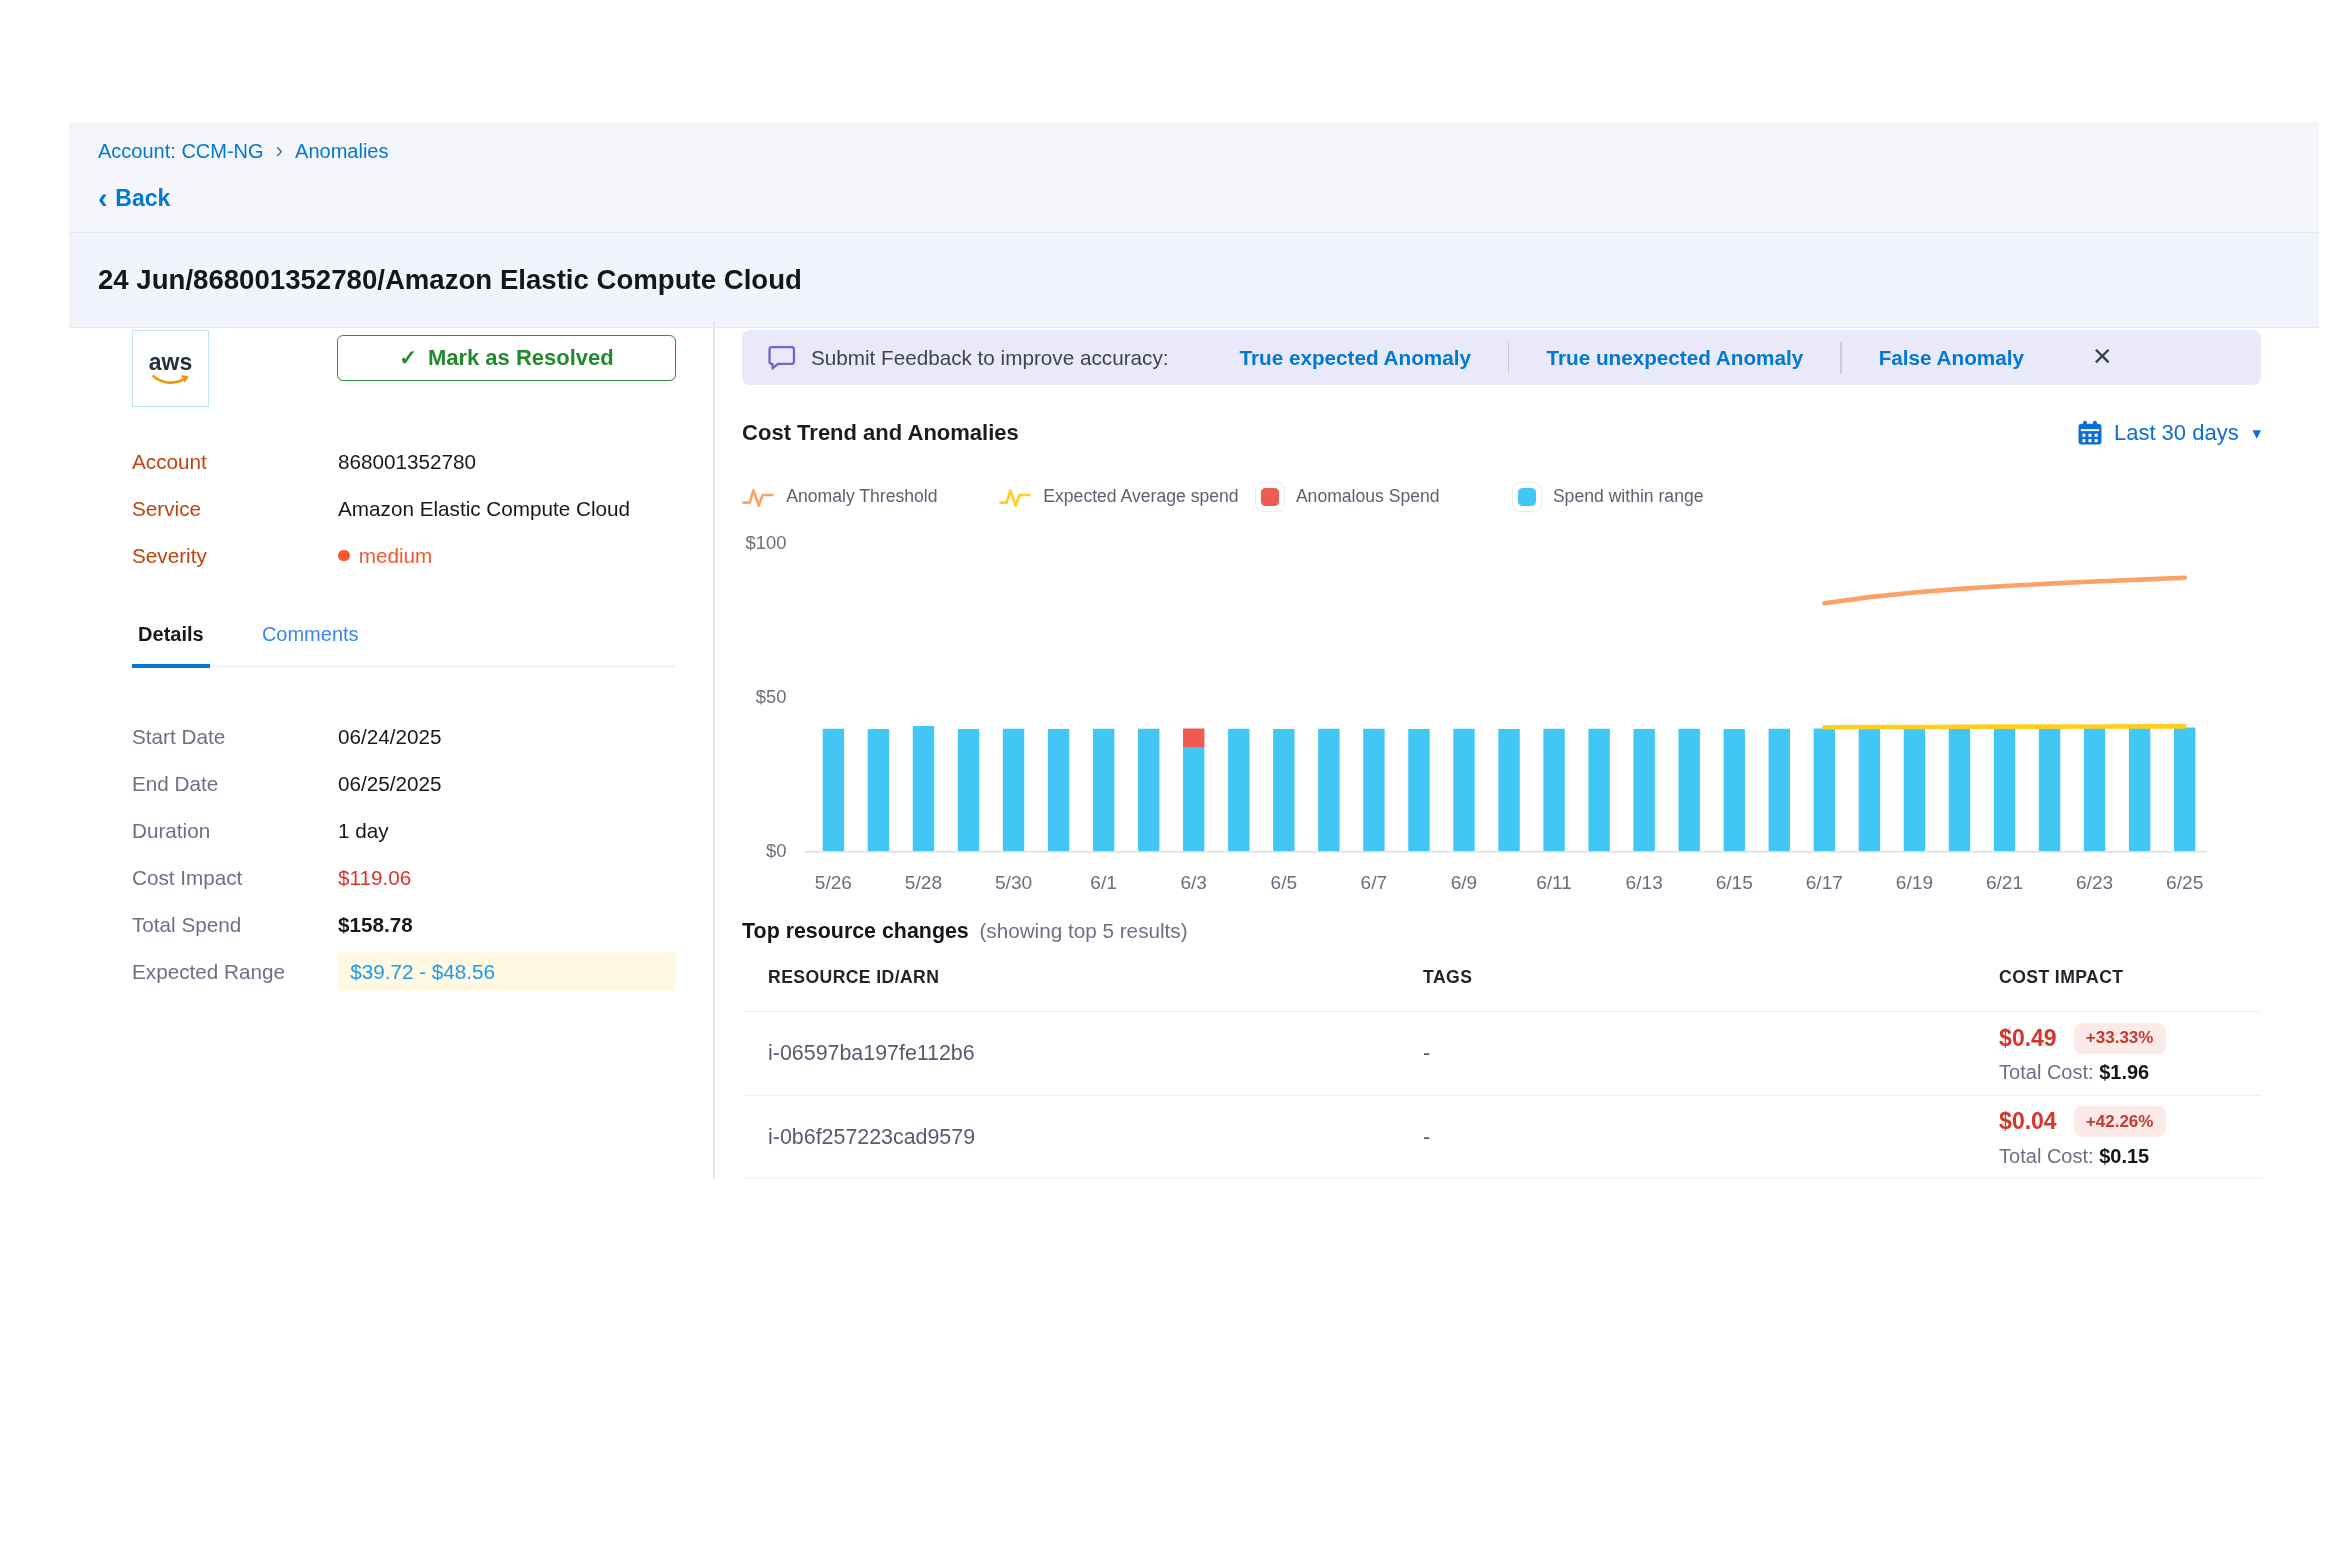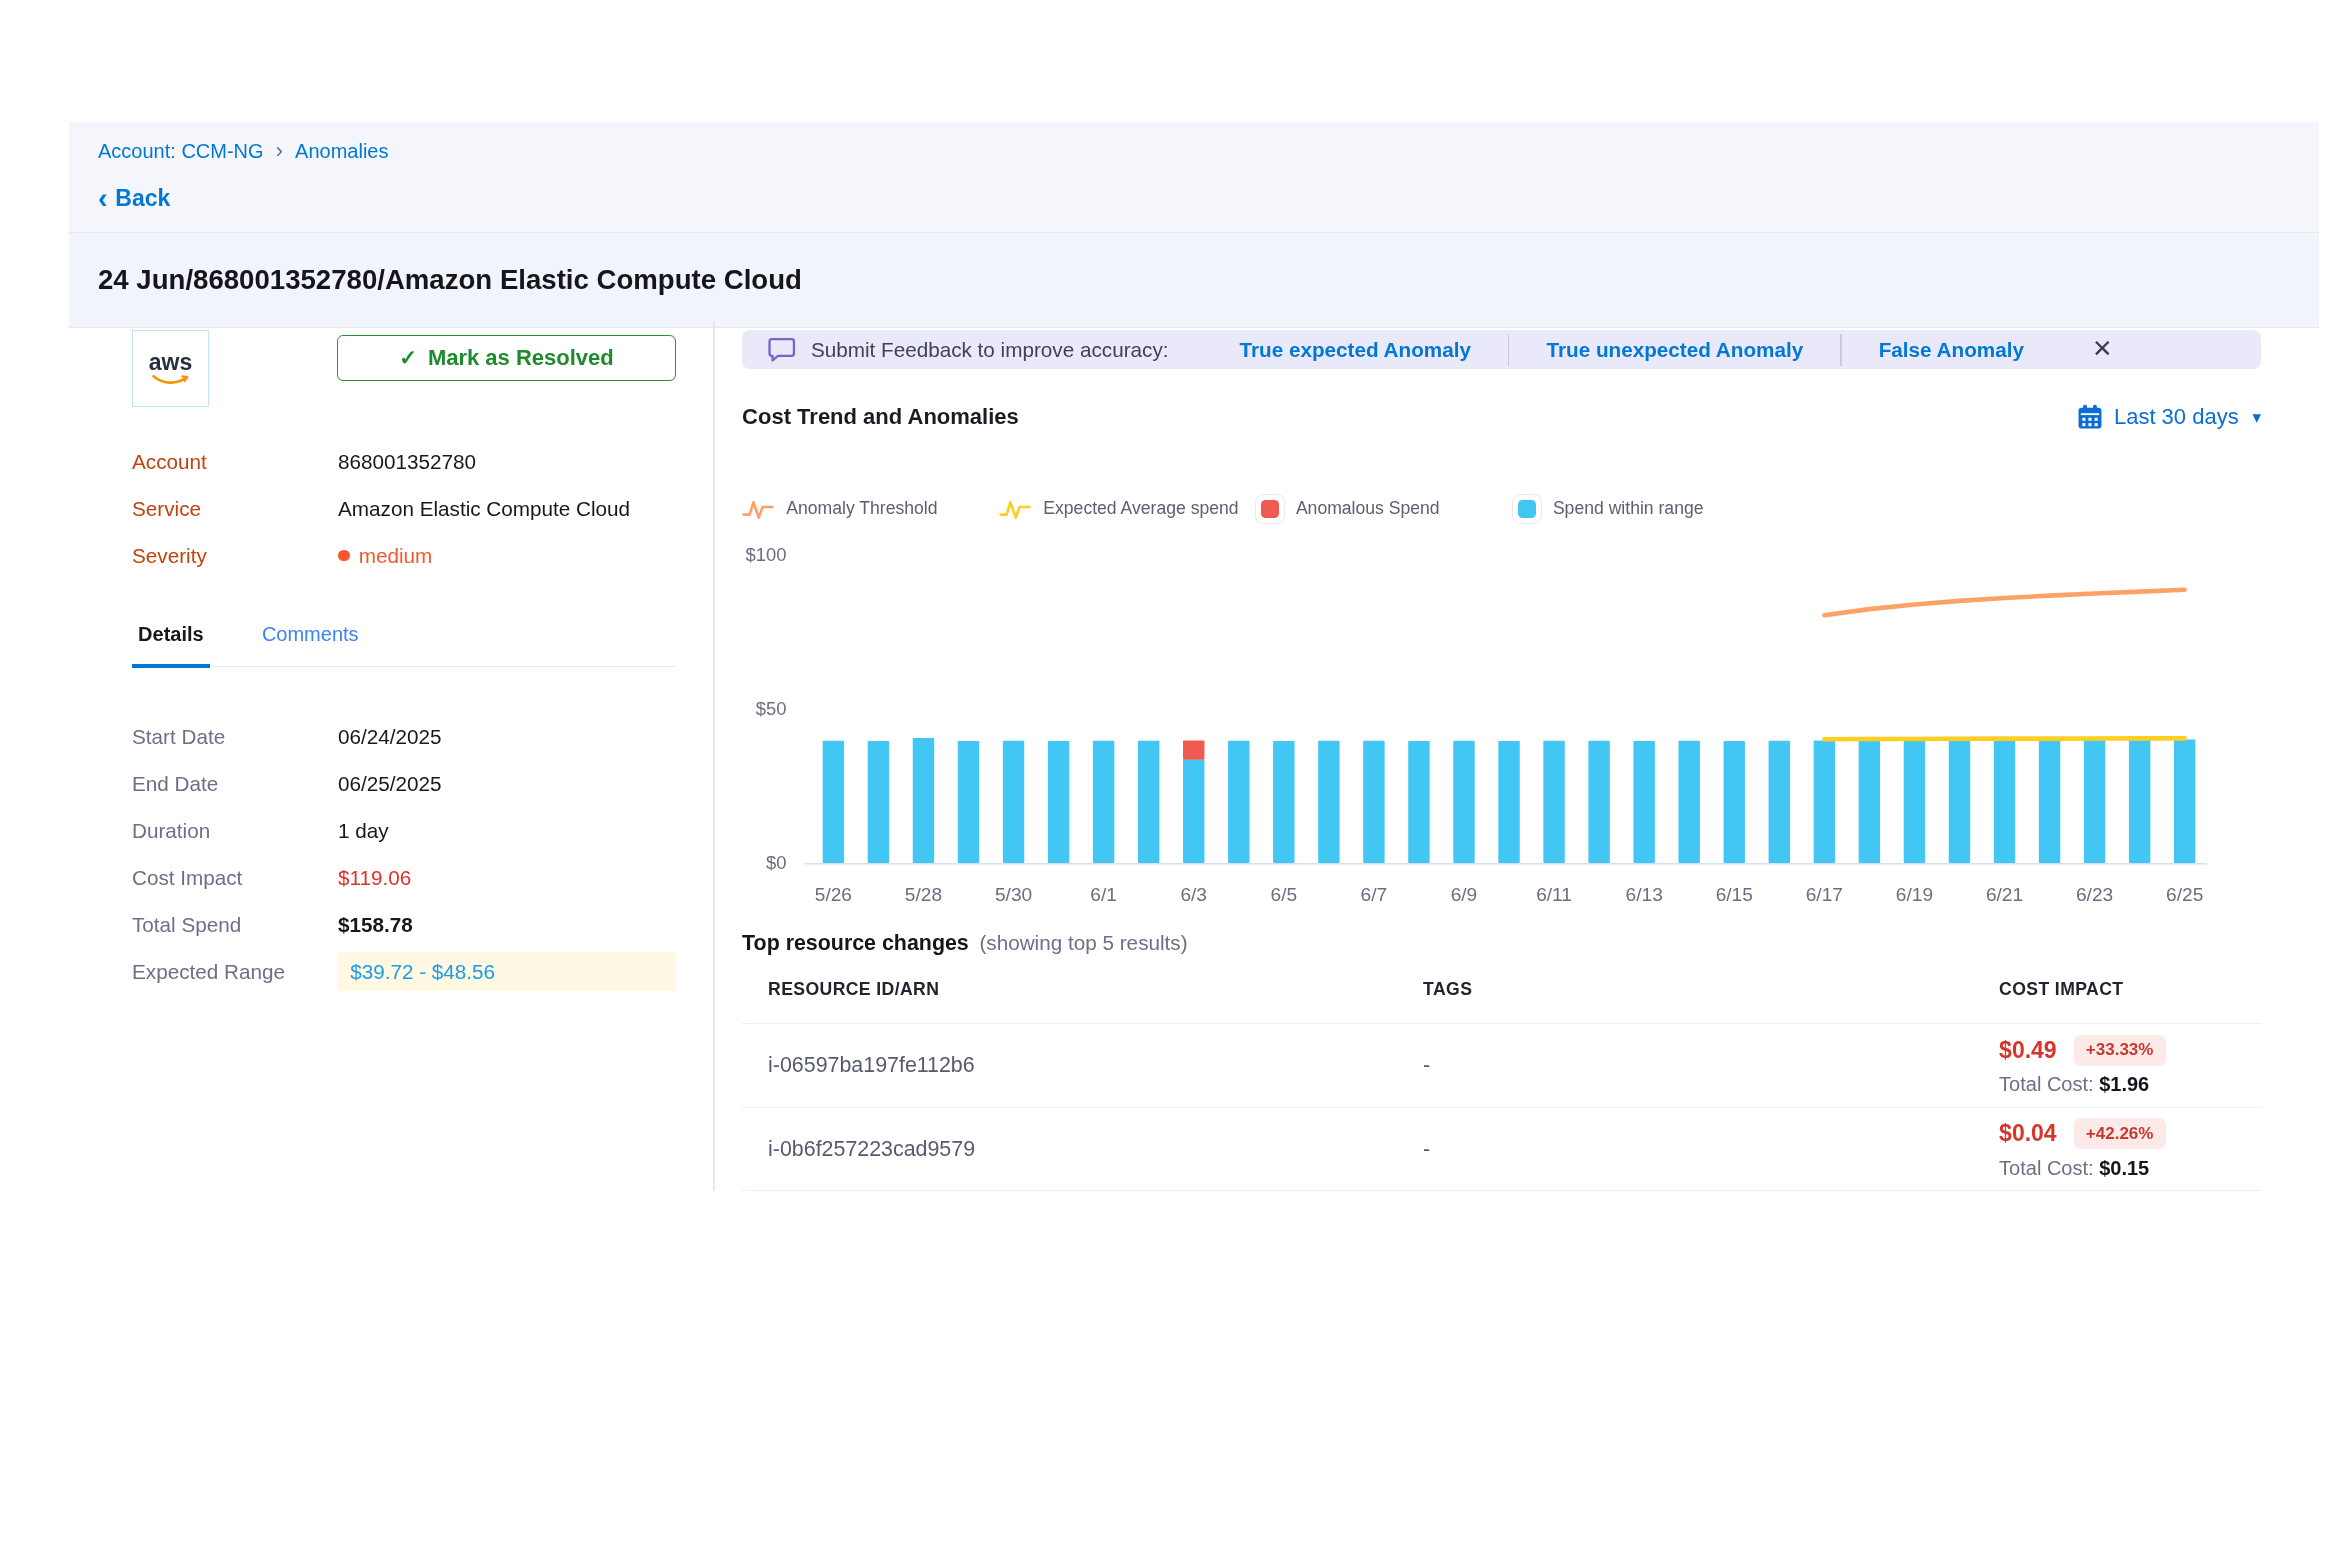--- a/index.html
+++ b/index.html
@@ -44,35 +44,35 @@
   .tab.active::after { content:""; position:absolute; left:0; right:0; bottom:-1.5px; height:3.8px; background:#0278D5; }
 
   .detail-rows { margin-top:46px; }
   .d-row { display:flex; align-items:center; height:47px; }
   .d-label { width:206px; flex:none; font-size:20.7px; color:#6b7086; }
   .d-value { font-size:20.7px; color:#17181d; }
   .d-value.red { color:#DD3227; }
   .d-value.bold { font-weight:700; }
   .d-row .d-value.highlight { flex:1; background:#FFF8E2; color:#1C9BE8; padding:7.7px 12.2px; border-radius:1px; }
 
-  .banner { height:39px; background:#E9E9F9; border-radius:7.7px; display:flex; align-items:center; padding:0 26px; }
+  .banner { height:55px; background:#E9E9F9; border-radius:7.7px; display:flex; align-items:center; padding:0 26px; }
   .banner-prompt { font-size:20.7px; color:#40434f; margin-left:13.8px; }
   .banner-opts { display:flex; align-items:center; margin-left:34px; }
   .banner-opt { font-size:20.7px; font-weight:700; color:#0278D5; padding:0 37px; cursor:pointer; white-space:nowrap; }
   .opt-sep { width:1.5px; height:32px; background:#c9cadf; }
   .banner-close { margin-left:31px; font-size:24.5px; color:#3c3e4a; cursor:pointer; line-height:1; }
 
   .chart-head { display:flex; align-items:center; margin-top:35px; }
   .chart-title { font-size:22px; font-weight:600; color:#1a1c24; }
   .range-picker { margin-left:auto; display:flex; align-items:center; gap:10.7px;
     color:#0b6ed6; font-size:22px; cursor:pointer; }
   .caret { font-size:17px; margin-left:3.1px; }
 
   .legend { display:flex; margin-top:37px; }
-  .legend-item { width:257px; flex:none; display:flex; align-items:center; gap:12.2px; cursor:pointer;margin-top:28px; }
+  .legend-item { width:257px; flex:none; display:flex; align-items:center; gap:12.2px; cursor:pointer; }
   .legend-chip { width:27.6px; height:27.6px; border-radius:6.9px; background:#fff;
     box-shadow:0 0 0 0.8px #e5e5ee; display:flex; align-items:center; justify-content:center; flex:none; }
   .legend-chip-inner { width:18.4px; height:18.4px; border-radius:4.6px; }
   .legend-label { font-size:17.6px; color:#5c6172; }
 
   .chart { margin-top:6.1px; }
   #chart-svg { display:block; }
 
   .resources-head { margin-top:15.3px; display:flex; align-items:baseline; gap:10.7px; }
   .res-title { font-size:21.4px; font-weight:700; color:#15161c; }

